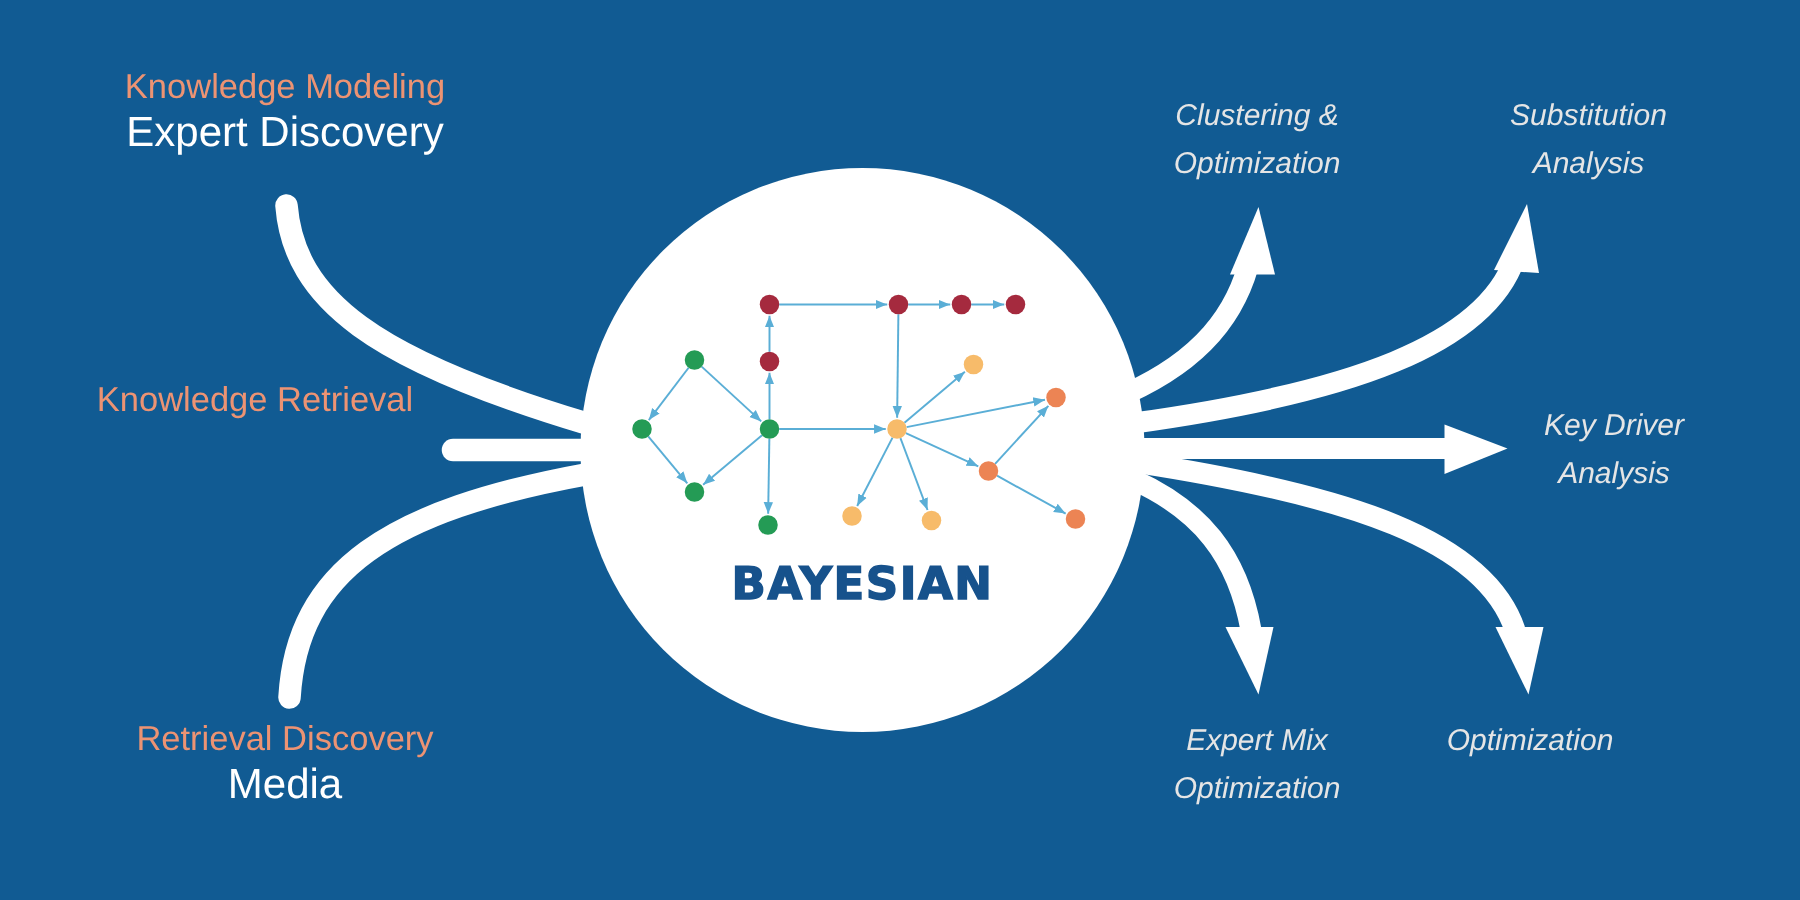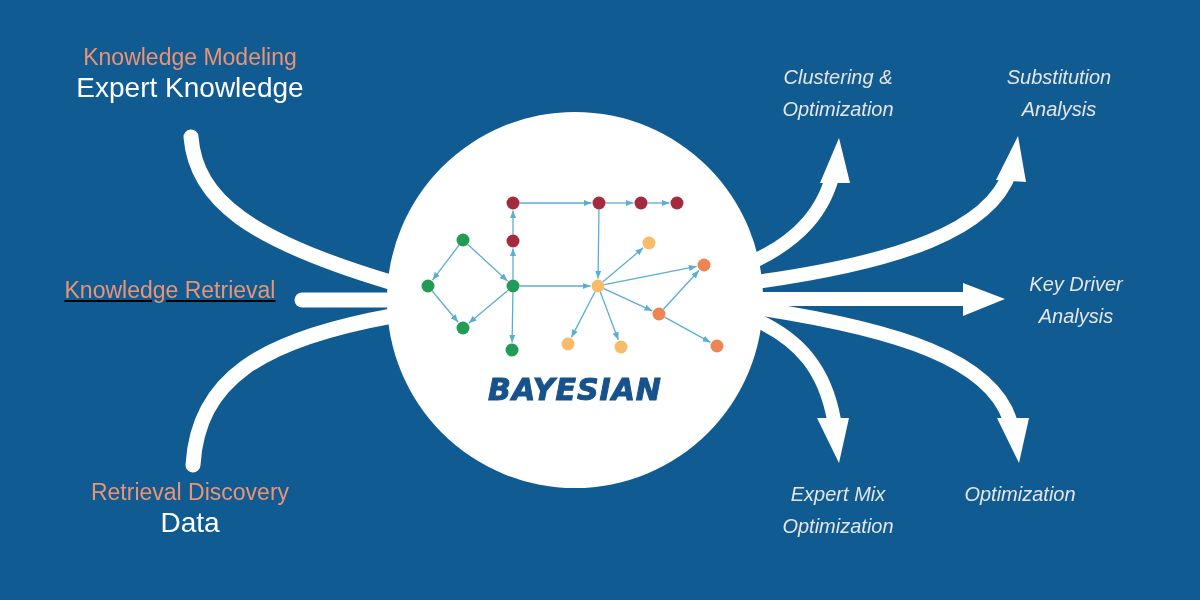--- a/index.html
+++ b/index.html
@@ -91,28 +91,28 @@
       <circle cx="568" cy="344" r="6.5" fill="#f7bb6a"></circle>
       <circle cx="621" cy="347" r="6.5" fill="#f7bb6a"></circle>
       <circle cx="704" cy="265" r="6.5" fill="#ec8454"></circle>
       <circle cx="659" cy="314" r="6.5" fill="#ec8454"></circle>
       <circle cx="717" cy="346" r="6.5" fill="#ec8454"></circle>
     </g>
 </svg>
 
 <div class="label" style="left:40px; top:43px; width:300px;">
   <div class="cat">Knowledge Modeling</div>
-  <div class="src">Expert Knowledge</div>
+  <div class="src">Expert Discovery</div>
 </div>
-<div class="label" style="left:20px; top:276px; width:300px;text-decoration:underline;">
+<div class="label" style="left:20px; top:252px; width:300px;">
   <div class="cat">Knowledge Retrieval</div>
 </div>
 <div class="label" style="left:40px; top:478px; width:300px;">
   <div class="cat">Retrieval Discovery</div>
-  <div class="src">Data</div>
+  <div class="src">Media</div>
 </div>
 
 <div class="label out" style="left:738px; top:61px; width:200px;">
   <div>Clustering &amp;</div>
   <div>Optimization</div>
 </div>
 <div class="label out" style="left:959px; top:61px; width:200px;">
   <div>Substitution</div>
   <div>Analysis</div>
 </div>
@@ -121,15 +121,15 @@
   <div>Analysis</div>
 </div>
 <div class="label out" style="left:738px; top:478px; width:200px;">
   <div>Expert Mix</div>
   <div>Optimization</div>
 </div>
 <div class="label out" style="left:920px; top:478px; width:200px;">
   <div>Optimization</div>
 </div>
 
-<div class="title" style="top:374px;font-style:italic;">
+<div class="title" style="top:374px;">
   <div>BAYESIAN</div>
 </div>
 
 </body></html>

